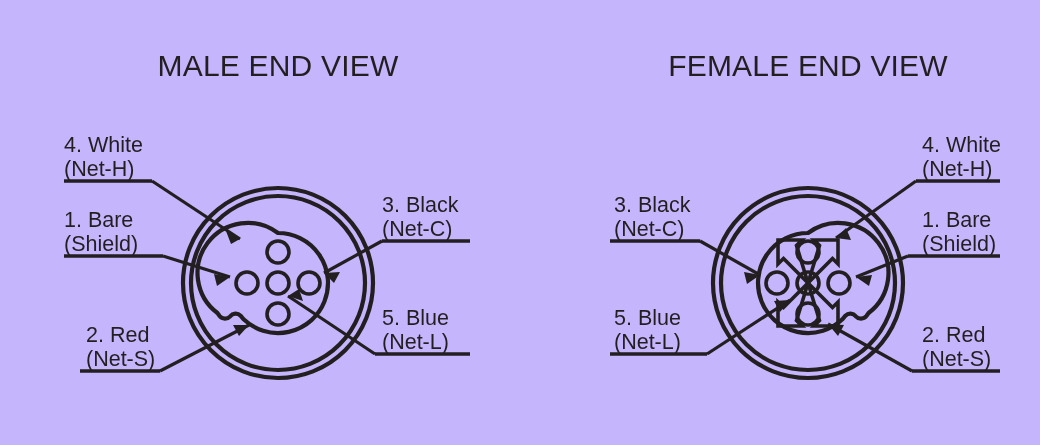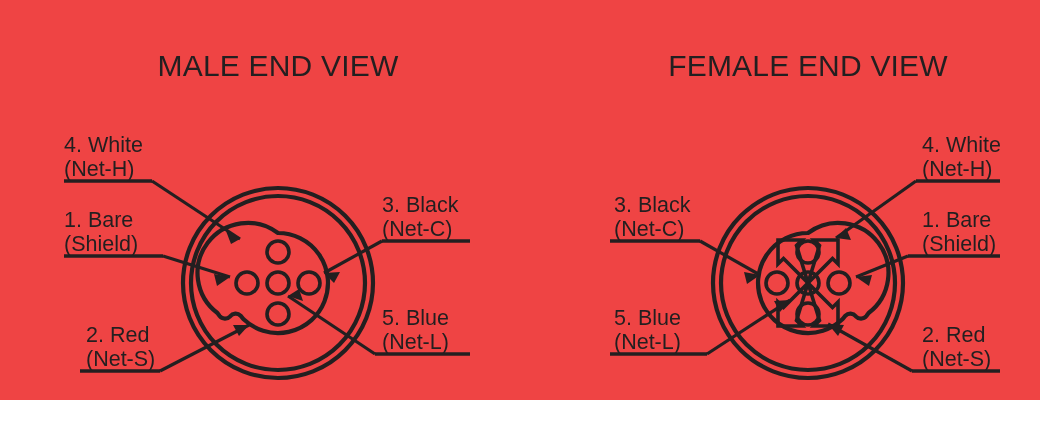--- a/index.html
+++ b/index.html
@@ -10,22 +10,22 @@
   body {
     width: 1040px;
     height: 445px;
     font-family: "Liberation Sans", sans-serif;
     color: #231f20;
     overflow: hidden;
   }
   .sheet {
     position: relative;
     width: 1040px;
-    height: 400px;
-    background: #ef4444;
+    height: 445px;
+    background: #c4b5fd;
   }
   .diagram-svg {
     position: absolute;
     top: 0;
     left: 0;
     width: 1040px;
     height: 445px;
   }
   .view-title {
     font-size: 30px;

